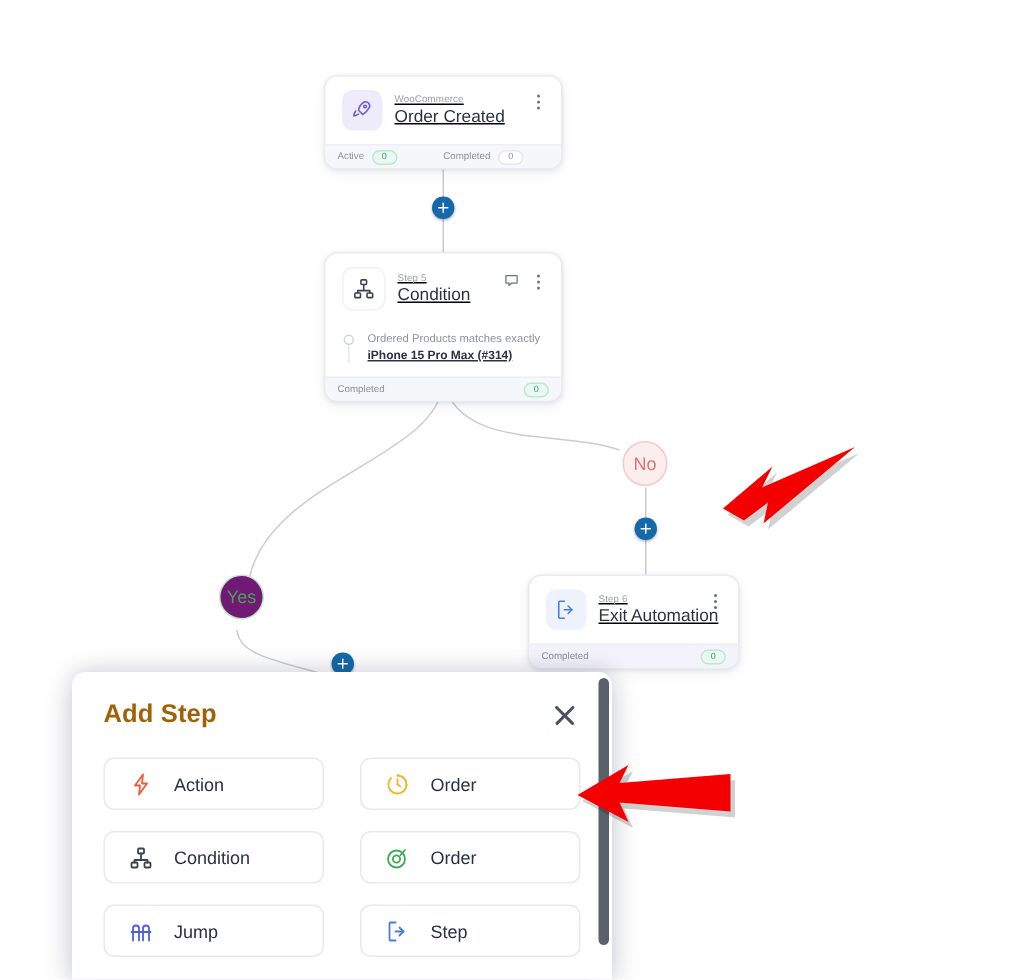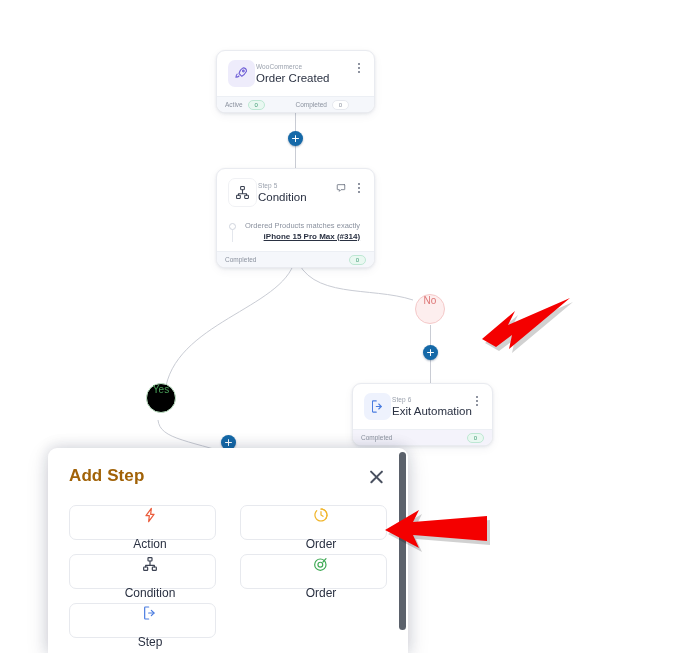--- a/index.html
+++ b/index.html
@@ -38,22 +38,23 @@
     border: 1px solid #e9ebf0;
     border-radius: 9px;
     box-shadow: 0 1px 3px rgba(25,35,70,.09), 0 3px 10px rgba(25,35,70,.05);
     overflow: hidden;
     box-sizing: border-box;
   }
   .node-head {
     display: flex;
     align-items: center;
     padding: 9px 10px 9px 11px;
-    gap: 1px;
+    gap: 8px;
     position: relative;
+    text-decoration: underline;
   }
   .node-icon {
     width: 27px;
     height: 27px;
     border-radius: 7px;
     flex: 0 0 auto;
     display: flex;
     align-items: center;
     justify-content: center;
   }
@@ -102,21 +103,21 @@
     display: flex;
     flex-direction: column;
     align-items: center;
     padding-top: 3px;
   }
   .rail-dot {
     width: 7px; height: 7px; border-radius: 50%;
     border: 1px solid #cfd4dd; background: #fff; box-sizing: border-box;
   }
   .rail-line { flex: 1 1 auto; width: 1px; background: #e4e7ed; }
-  .cond-text { display: flex; flex-direction: column; text-align: right; }
+  .cond-text { display: flex; flex-direction: column; }
   .cond-line1 { font-size: 7.5px; color: #8b929f; line-height: 11px; white-space: nowrap; }
   .cond-line2 { font-size: 8px; color: #2a3142; font-weight: bold; line-height: 11px; white-space: nowrap; text-decoration: underline; }
 
   
   .node-foot {
     display: flex;
     align-items: center;
     background: #f5f7fb;
     border-top: 1px solid #eceff4;
     padding: 0 8px;
@@ -139,25 +140,25 @@
     box-sizing: border-box;
   }
   .pill-green { background: #e9f8f1; border: 1px solid #bde7d3; color: #3f9c74; }
   .pill-white { background: #ffffff; border: 1px solid #e6e8ee; color: #8b929f; }
 
   
   .branch {
     position: absolute;
     width: 30px; height: 30px;
     border-radius: 50%;
-    display: flex; justify-content: center;
-    font-size: 10px;
+    display: flex; align-items: center; justify-content: center;
+    font-size: 12px;
     box-sizing: border-box;
   }
-  .branch-yes { background: #000000; border: 1px solid #bfe6c6; color: #4aa159; }
+  .branch-yes { background: #701a75; border: 1px solid #bfe6c6; color: #4aa159; }
   .branch-no  { background: #fdeeee; border: 1px solid #f5c9c9; color: #dd7575; }
 
   
   .plus {
     position: absolute;
     width: 15px; height: 15px;
     border-radius: 50%;
     background: #1569a8;
     display: flex; align-items: center; justify-content: center;
     box-shadow: 0 1px 2px rgba(10,40,80,.35);
@@ -222,21 +223,20 @@
     height: 35px;
     border: 1px solid #e7e9ee;
     border-radius: 7px;
     display: flex;
     align-items: center;
     gap: 13px;
     padding-left: 15px;
     background: #fff;
     box-sizing: border-box;
     cursor: pointer;
-    flex-direction: column;
   }
   .step-opt-icon {
     width: 18px; height: 18px;
     display: flex; align-items: center; justify-content: center;
     flex: 0 0 auto;
   }
   .step-opt-label {
     font-size: 12px;
     color: #2a3142;
   }
@@ -438,20 +438,30 @@
         <span class="step-opt-icon">
           <svg width="16" height="16" viewBox="0 0 24 24" fill="none" stroke="#3faa55" stroke-width="1.8" stroke-linecap="round" stroke-linejoin="round">
             <circle cx="11" cy="13" r="8.5"></circle>
             <circle cx="11" cy="13" r="3.6"></circle>
             <path d="M15 9l4.5-5"></path>
           </svg>
         </span>
         <span class="step-opt-label">Order</span>
       </div>
 
+      <div class="step-opt">
+        <span class="step-opt-icon">
+          <svg width="16" height="16" viewBox="0 0 24 24" fill="none" stroke="#4a5ce0" stroke-width="1.8" stroke-linecap="round" stroke-linejoin="round">
+            <path d="M4 21V9a3 3 0 0 1 6 0v12"></path>
+            <path d="M14 21V9a3 3 0 0 1 6 0v12"></path>
+            <path d="M2.5 12.5h9M12.5 12.5h9"></path>
+          </svg>
+        </span>
+        <span class="step-opt-label">Jump</span>
+      </div>
 
       <div class="step-opt">
         <span class="step-opt-icon">
           <svg width="16" height="16" viewBox="0 0 24 24" fill="none" stroke="#4a7ce0" stroke-width="1.8" stroke-linecap="round" stroke-linejoin="round">
             <path d="M10 3H5a1 1 0 0 0-1 1v16a1 1 0 0 0 1 1h5"></path>
             <path d="M14 8l4 4-4 4"></path>
             <path d="M18 12h-8"></path>
           </svg>
         </span>
         <span class="step-opt-label">Step</span>

